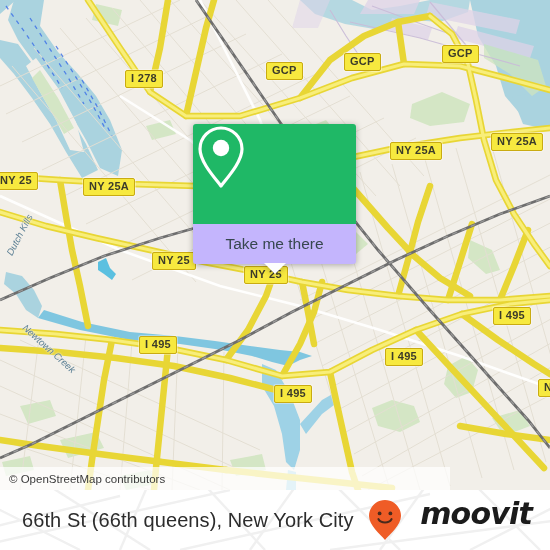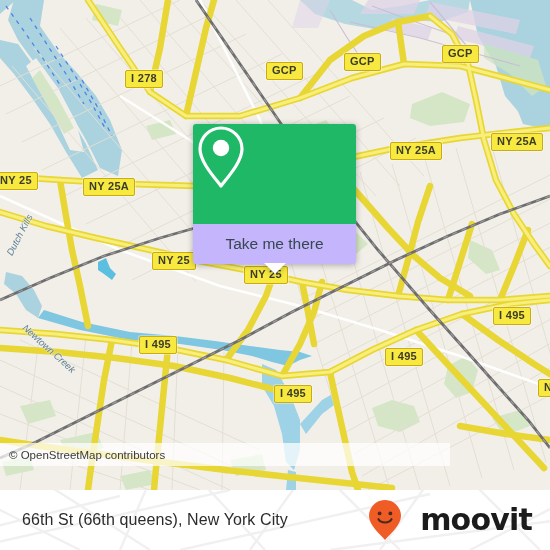--- a/index.html
+++ b/index.html
@@ -78,46 +78,46 @@
     left:50%; bottom:-10px; margin-left:-11px;
     width:0; height:0;
     border-left:11px solid transparent;
     border-right:11px solid transparent;
     border-top:11px solid #fdfdfd;
   }
 
   
   .attrib {
     position:absolute;
-    left:0; top:443px; width:450px; height:23px;
+    left:0; top:467px; width:450px; height:23px;
     background:rgba(255,255,255,0.72);
     display:flex; align-items:center;
   }
   .attrib span {
     font-size:11.5px; color:#3a3a3a; padding-left:9px;
     font-family:"Liberation Sans", sans-serif;
   }
 
   
   .footer {
     position:absolute; left:0; top:490px;
     width:550px; height:60px;
     background:#ffffff;
     display:flex; align-items:center; justify-content:space-between;
     padding:0 18px 0 22px;
     overflow:hidden;
   }
   .footer-wm { position:absolute; left:0; top:0; width:550px; height:60px; }
   .footer-title {
     position:relative;
-    font-size:16px; color:#2c2c2c; white-space:nowrap;
+    font-size:20px; color:#2c2c2c; white-space:nowrap;
     font-family:"Liberation Sans", sans-serif;
     letter-spacing:0.1px;
   }
-  .logo { position:relative; display:flex; align-items:center; gap:18px; }
+  .logo { position:relative; display:flex; align-items:flex-start; gap:18px;font-style:italic; }
   .logo-word {
     font-size:30px; color:#1b1b1b; font-weight:bold;
     letter-spacing:-0.8px; line-height:30px;
     font-family:"DejaVu Sans", sans-serif;
   }
 </style>
 </head>
 <body>
 
 <div id="app">

